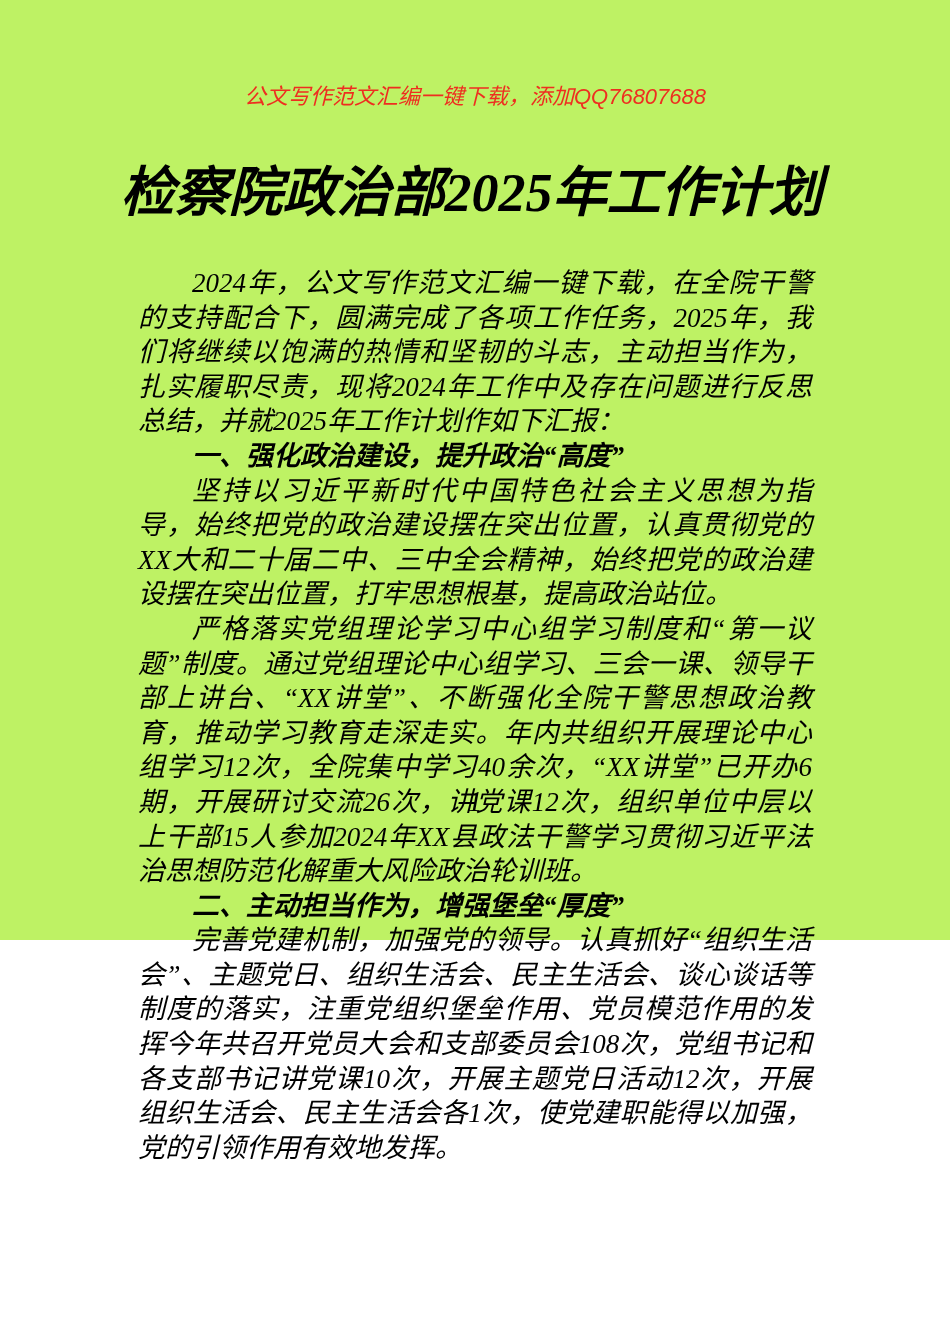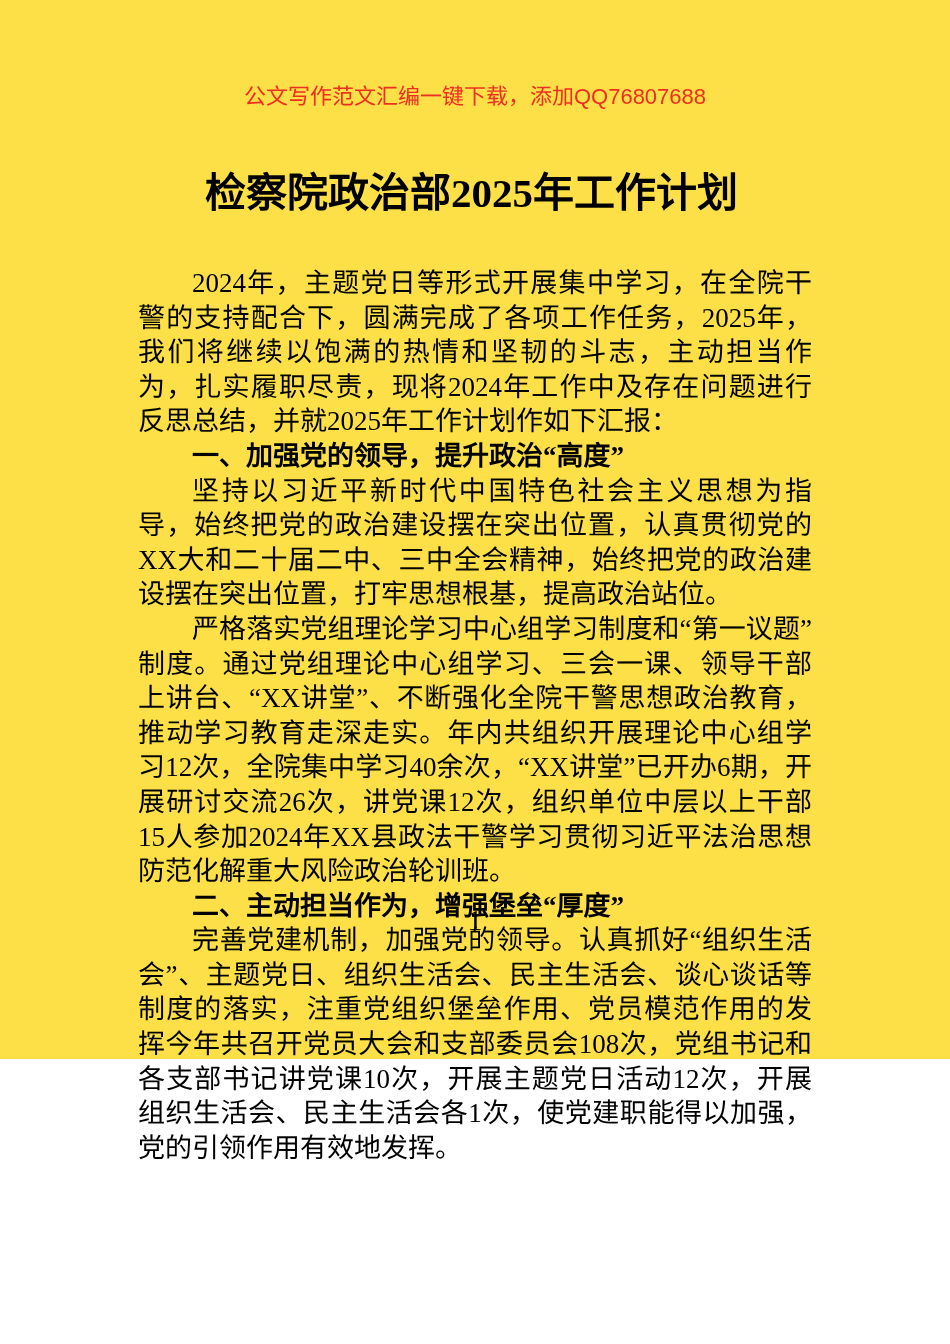--- a/index.html
+++ b/index.html
@@ -10,36 +10,37 @@
   body {
     width: 950px;
     height: 1344px;
     font-family: "Liberation Serif", "DejaVu Serif", serif;
     color: #000000;
     overflow: hidden;
   }
   .page {
     position: relative;
     width: 950px;
-    height: 1059px;
-    background: #fde047;
+    height: 940px;
+    background: #bef264;
+    font-style: italic;
   }
   .notice {
     margin: 0;
     padding-top: 84px;
     text-align: center;
     font-size: 22px;
     line-height: 26px;
     color: #ee2e20;
     font-family: "Liberation Sans", "DejaVu Sans", sans-serif;
   }
   .doc-title {
     margin: 58px 7px 0 0;
     text-align: center;
-    font-size: 41px;
+    font-size: 54px;
     line-height: 50px;
     font-weight: bold;
   }
   .content {
     width: 674px;
     margin: 48px auto 0 auto;
     font-size: 27px;
     line-height: 34.6px;
     text-align: justify;
   }
@@ -64,22 +65,22 @@
 </head>
 <body>
 
 <div class="page">
 
   <p class="notice">公文写作范文汇编一键下载，添加QQ76807688</p>
 
   <h1 class="doc-title">检察院政治部2025年工作计划</h1>
 
   <div class="content">
-    <p class="para body">2024年，主题党日等形式开展集中学习，在全院干警的支持配合下，圆满完成了各项工作任务，2025年，我们将继续以饱满的热情和坚韧的斗志，主动担当作为，扎实履职尽责，现将2024年工作中及存在问题进行反思总结，并就2025年工作计划作如下汇报：</p>
-    <p class="para heading">一、加强党的领导，提升政治“高度”</p>
+    <p class="para body">2024年，公文写作范文汇编一键下载，在全院干警的支持配合下，圆满完成了各项工作任务，2025年，我们将继续以饱满的热情和坚韧的斗志，主动担当作为，扎实履职尽责，现将2024年工作中及存在问题进行反思总结，并就2025年工作计划作如下汇报：</p>
+    <p class="para heading">一、强化政治建设，提升政治“高度”</p>
     <p class="para body">坚持以习近平新时代中国特色社会主义思想为指导，始终把党的政治建设摆在突出位置，认真贯彻党的XX大和二十届二中、三中全会精神，始终把党的政治建设摆在突出位置，打牢思想根基，提高政治站位。</p>
     <p class="para body">严格落实党组理论学习中心组学习制度和“第一议题”制度。通过党组理论中心组学习、三会一课、领导干部上讲台、“XX讲堂”、不断强化全院干警思想政治教育，推动学习教育走深走实。年内共组织开展理论中心组学习12次，全院集中学习40余次，“XX讲堂”已开办6期，开展研讨交流26次，讲党课12次，组织单位中层以上干部15人参加2024年XX县政法干警学习贯彻习近平法治思想防范化解重大风险政治轮训班。</p>
     <p class="para heading">二、主动担当作为，增强堡垒“厚度”</p>
     <p class="para body">完善党建机制，加强党的领导。认真抓好“组织生活会”、主题党日、组织生活会、民主生活会、谈心谈话等制度的落实，注重党组织堡垒作用、党员模范作用的发挥今年共召开党员大会和支部委员会108次，党组书记和各支部书记讲党课10次，开展主题党日活动12次，开展组织生活会、民主生活会各1次，使党建职能得以加强，党的引领作用有效地发挥。</p>
   </div>
 
   <div class="page-number">1</div>
 
 </div>
 

